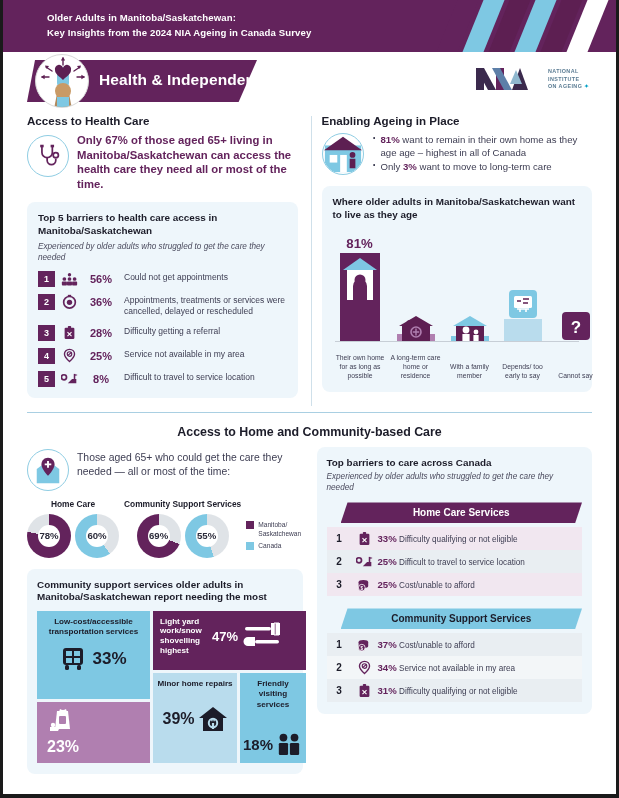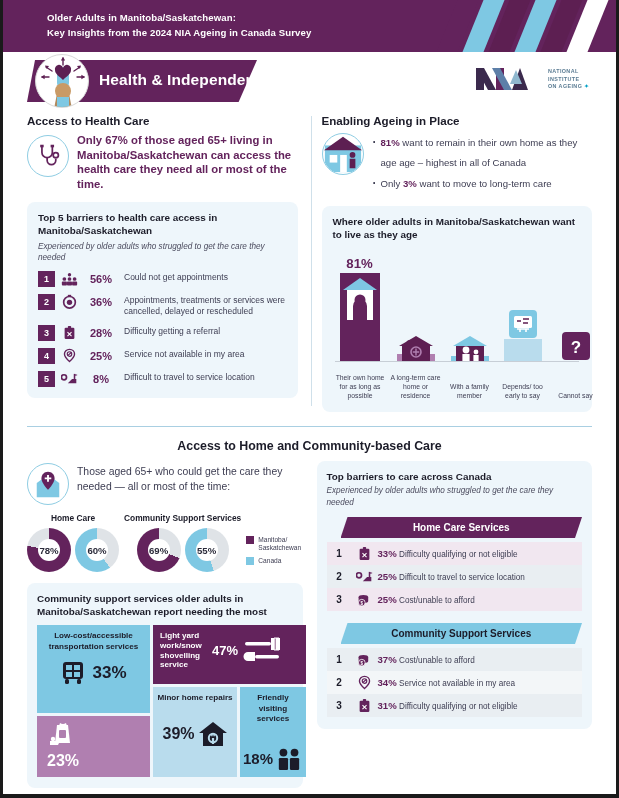--- a/index.html
+++ b/index.html
@@ -45,21 +45,21 @@
 
   h2.sec { font-size:11.6px; font-weight:bold; color:#1c1c29; margin-bottom:6px; }
 
   .lede { display:flex; gap:8px; align-items:flex-start; }
   .lede-icon { flex:0 0 auto; width:42px; height:42px; border-radius:50%; border:1.4px solid #8fcde3; display:flex; align-items:center; justify-content:center; margin-top:2px;}
   .lede-txt { color:#63235c; font-size:11.3px; font-weight:bold; line-height:14.6px; }
 
   .home-icon-box { flex:0 0 auto; width:42px; height:42px; border-radius:50%; border:1.4px solid #8fcde3; overflow:hidden; position:relative; background:#fff;}
   .age-home-h { font-size:10.2px; color:#3d3d52; margin-bottom:3px; }
   ul.age { list-style:none; }
-  ul.age li { position:relative; padding-left:9px; font-size:9.6px; color:#3d3d52; line-height:20px; margin-bottom:1px;}
+  ul.age li { position:relative; padding-left:9px; font-size:9.6px; color:#3d3d52; line-height:13px; margin-bottom:1px;}
   ul.age li:before { content:"\00B7"; position:absolute; left:1px; top:-1px; font-weight:bold; font-size:12px;}
   ul.age li b { color:#63235c; }
 
   
   .card { background:#eef6fb; border-radius:8px; padding:10px 11px 11px 11px; margin-top:11px; }
   .card h3 { font-size:9.9px; font-weight:bold; color:#1c1c29; line-height:12.6px; }
   .card .sub { font-size:8.2px; font-style:italic; color:#4b4b5e; line-height:11.6px; margin-top:3px; }
 
   .brow { display:flex; align-items:flex-start; gap:6px; margin-top:7px; }
   .bnum { flex:0 0 auto; width:17px; height:16px; background:#63235c; color:#fff; font-size:9px; font-weight:bold;
@@ -454,21 +454,21 @@
                     <path d="M2 20 h10 l-2 4 h-8 z" fill="#fff"></path>
                     <circle cx="5" cy="18" r="2.2" fill="#fff"></circle>
                   </svg>
                 <div class="nb-p" style="color:#fff;font-size:16px;margin-top:1px;">23%</div>
               </div>
             </div>
           </div>
 
           <div class="nbox" style="left:116px;top:0;width:153px;height:59px;background:#63235c;padding:6px 6px 0 7px;">
             <div style="display:flex;align-items:center;">
-              <div class="nb-t" style="color:#fff;width:48px;line-height:9.6px;">Light yard work/snow shovelling service</div>
+              <div class="nb-t" style="color:#fff;width:48px;line-height:9.6px;">Light yard work/snow shovelling highest</div>
               <div class="nb-p" style="color:#fff;font-size:13px;margin-left:4px;">47%</div>
               <svg viewBox="0 0 40 30" width="40" height="30" style="margin-left:5px;">
                 <rect x="2" y="6" width="26" height="3.4" rx="1.7" fill="#fff"></rect>
                 <rect x="28" y="2" width="3.2" height="12" fill="#fff"></rect>
                 <path d="M31 2 h5 v12 h-5 z M32 2 v12 M34 2 v12" stroke="#fff" stroke-width="1" fill="none"></path>
                 <rect x="33" y="2" width="4" height="12" fill="#fff"></rect>
                 <rect x="12" y="19" width="24" height="3.4" rx="1.7" fill="#fff"></rect>
                 <path d="M12 16 h-7 a3.5 3.5 0 0 0 0 9 h7 z" fill="#fff"></path>
               </svg>
             </div>

